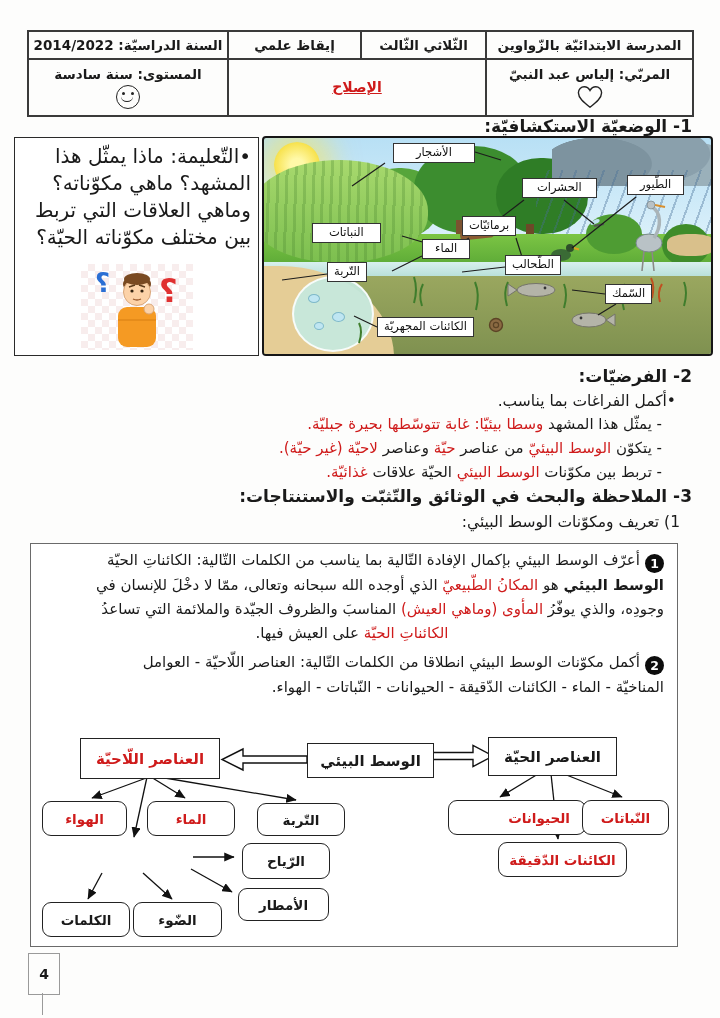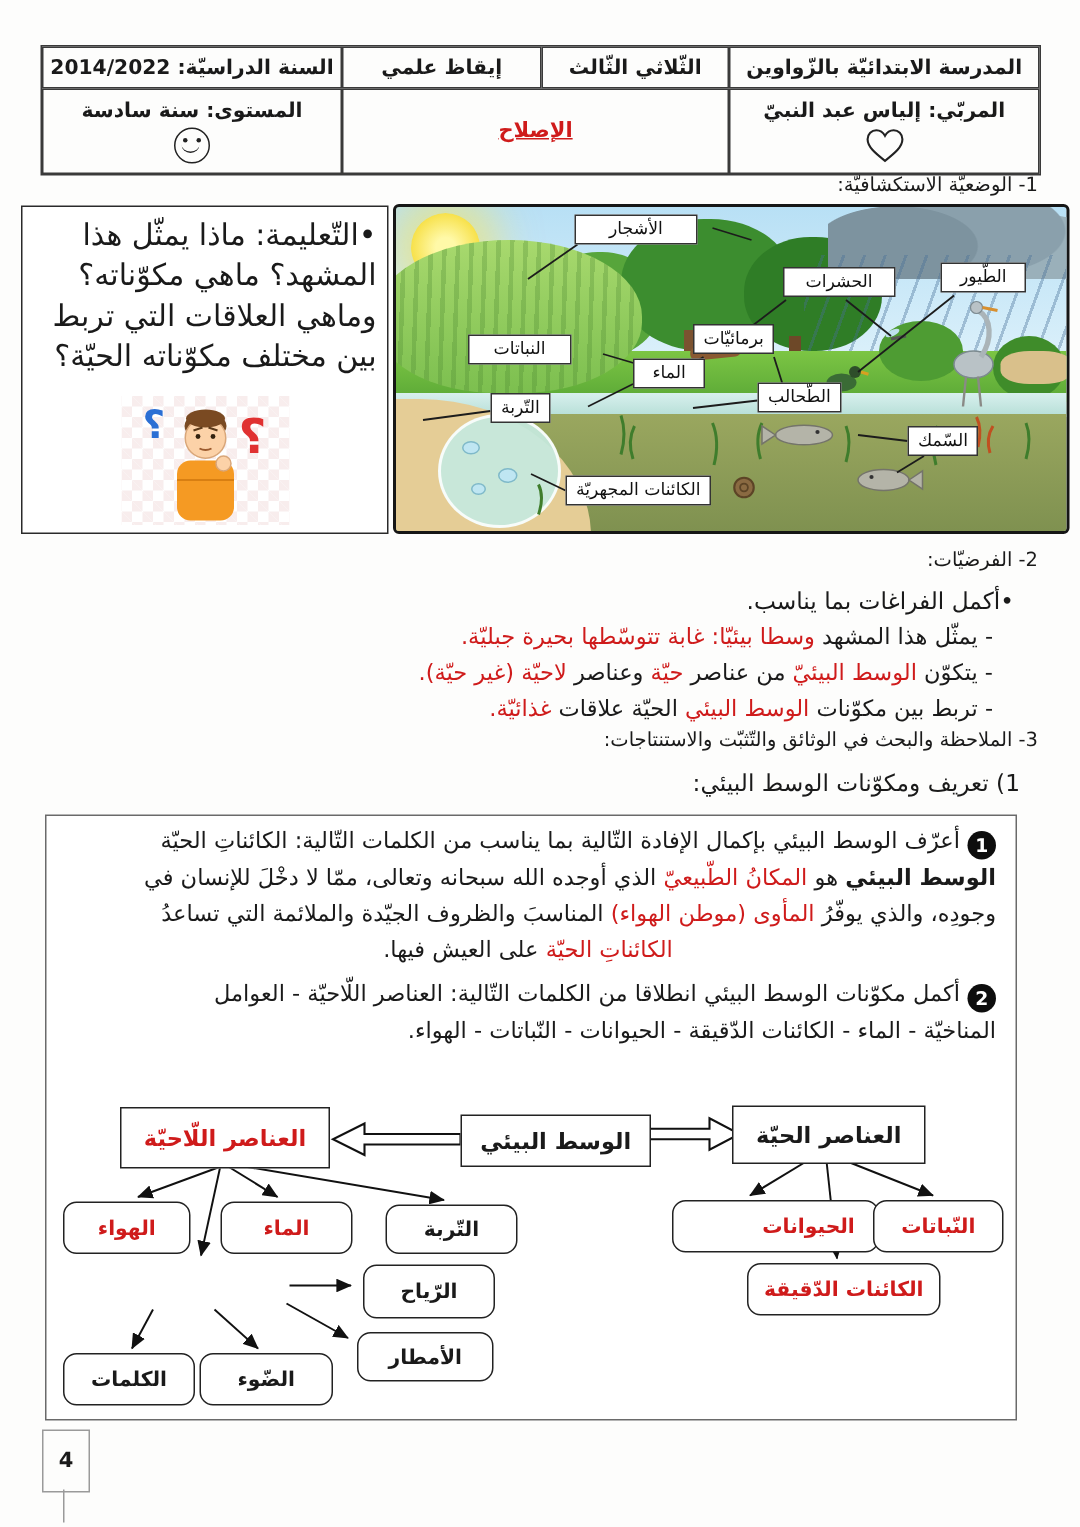--- a/index.html
+++ b/index.html
@@ -18,21 +18,21 @@
   .hcell{border:0.7px solid #3a3a3a;display:flex;flex-direction:column;align-items:center;justify-content:center;line-height:17px;}
   .span2{grid-column:2 / span 2;}
   .lesson-line{font-size:14px;}
   .heart-svg{margin-top:1px;}
   .smiley{width:22px;height:22px;border:1.6px solid #222;border-radius:50%;position:relative;margin-top:2px;}
   .smiley::before,.smiley::after{content:"";position:absolute;top:6px;width:3px;height:3px;background:#222;border-radius:50%;}
   .smiley::before{left:5px;} .smiley::after{right:5px;}
   .smiley .mouth{position:absolute;left:4px;top:5px;width:12px;height:10px;border-bottom:1.6px solid #222;border-radius:50%;}
 
   
-  .t16b{font-size:13px;font-weight:normal;}
+  .t16b{font-size:17px;font-weight:bold;}
   .t15{font-size:15px;}
   .t155{font-size:15.5px;}
 
   
   #instr-box{position:absolute;left:14px;top:137px;width:243px;height:217px;border:1.7px solid #2a2a2a;background:#fff;}
   #instr-text{position:absolute;right:7px;left:7px;top:5px;font-size:20px;line-height:27px;direction:rtl;}
   #checker{position:absolute;left:66px;top:126px;width:112px;height:86px;opacity:.45;
      background-image:linear-gradient(45deg,#f0d9d9 25%,transparent 25%,transparent 75%,#f0d9d9 75%),
                       linear-gradient(45deg,#f0d9d9 25%,transparent 25%,transparent 75%,#f0d9d9 75%);
      background-size:14px 14px;background-position:0 0,7px 7px;}
@@ -252,21 +252,21 @@
         <line x1="138" y1="98" x2="172" y2="108"></line>
         <line x1="158" y1="118" x2="128" y2="133"></line>
         <line x1="241" y1="129" x2="198" y2="134"></line>
         <line x1="63" y1="136" x2="18" y2="142"></line>
         <line x1="341" y1="156" x2="308" y2="152"></line>
           <line x1="352" y1="166" x2="334" y2="177"></line>
         <line x1="113" y1="189" x2="90" y2="178"></line>
       </g>
     </svg>
 
-    <div class="slabel" style="left:119px;top:5px;padding-right:22px;padding-left:22px;">الأشجار</div>
+    <div class="slabel" style="left:129px;top:5px;padding-right:22px;padding-left:22px;">الأشجار</div>
     <div class="slabel" style="left:258px;top:40px;padding-right:14px;padding-left:14px;">الحشرات</div>
     <div class="slabel" style="left:363px;top:37px;padding-right:12px;padding-left:12px;">الطّيور</div>
     <div class="slabel" style="left:198px;top:78px;">برمائيّات</div>
     <div class="slabel" style="left:48px;top:85px;padding-right:16px;padding-left:16px;">النباتات</div>
     <div class="slabel" style="left:158px;top:101px;padding-right:12px;padding-left:12px;">الماء</div>
     <div class="slabel" style="left:241px;top:117px;">الطّحالب</div>
     <div class="slabel" style="left:63px;top:124px;">التّربة</div>
     <div class="slabel" style="left:341px;top:146px;">السّمك</div>
     <div class="slabel" style="left:113px;top:179px;">الكائنات المجهريّة</div>
   </div>
@@ -291,21 +291,21 @@
 
   <div id="boxtext">
     <div>
       <span class="badge">1</span><span>أعرّف الوسط البيئي بإكمال الإفادة التّالية بما يناسب من الكلمات التّالية: الكائناتِ الحيّة</span>
     </div>
 
     <div>
       <span class="bold">الوسط البيئي</span><span> هو </span><span class="red">المكانُ الطّبيعيّ</span><span> الذي أوجده الله سبحانه وتعالى، ممّا لا دخْلَ للإنسان في</span>
     </div>
     <div>
-      <span>وجودِه، والذي يوفّرُ </span><span class="red">المأوى (موطن الهواء)</span><span> المناسبَ والظروف الجيّدة والملائمة التي تساعدُ</span>
+      <span>وجودِه، والذي يوفّرُ </span><span class="red">المأوى (وماهي العيش)</span><span> المناسبَ والظروف الجيّدة والملائمة التي تساعدُ</span>
     </div>
     <div class="ctr">
       <span class="red">الكائناتِ الحيّة</span><span> على العيش فيها.</span>
     </div>
 
     <div class="mt4">
       <span class="badge">2</span><span>أكمل مكوّنات الوسط البيئي انطلاقا من الكلمات التّالية: العناصر اللّاحيّة - العوامل</span>
     </div>
     <div>المناخيّة - الماء - الكائنات الدّقيقة - الحيوانات - النّباتات - الهواء.</div>
   </div>

